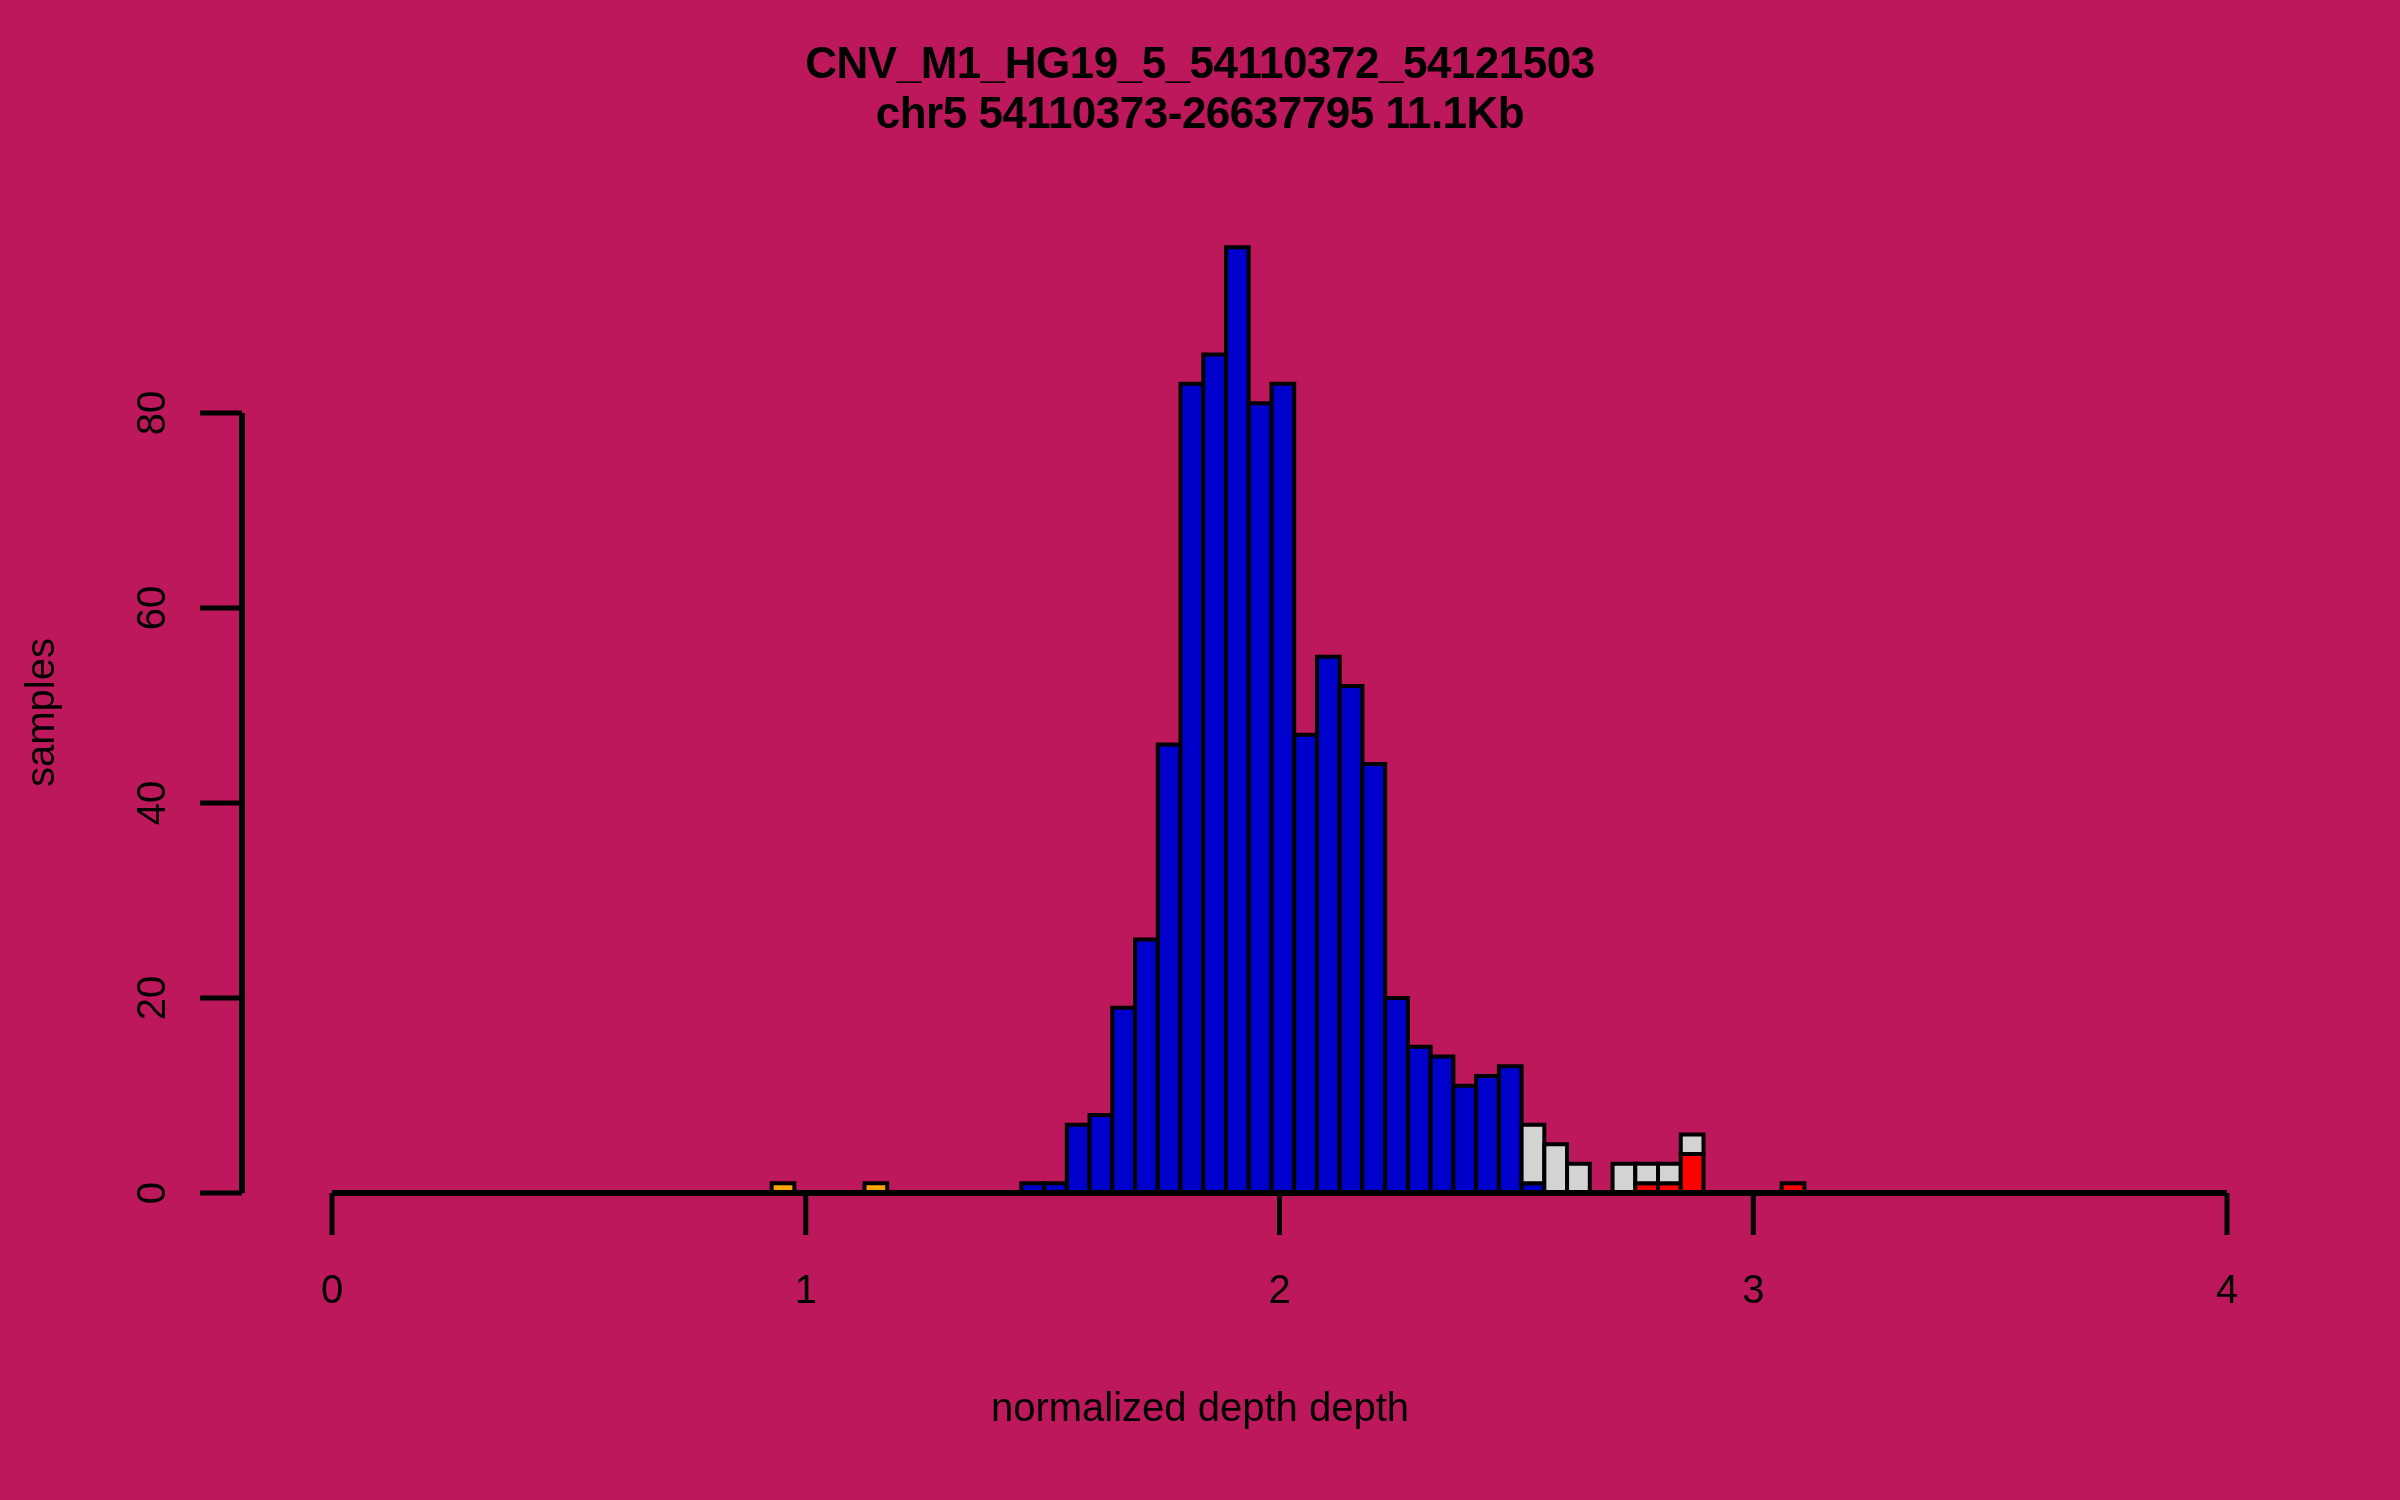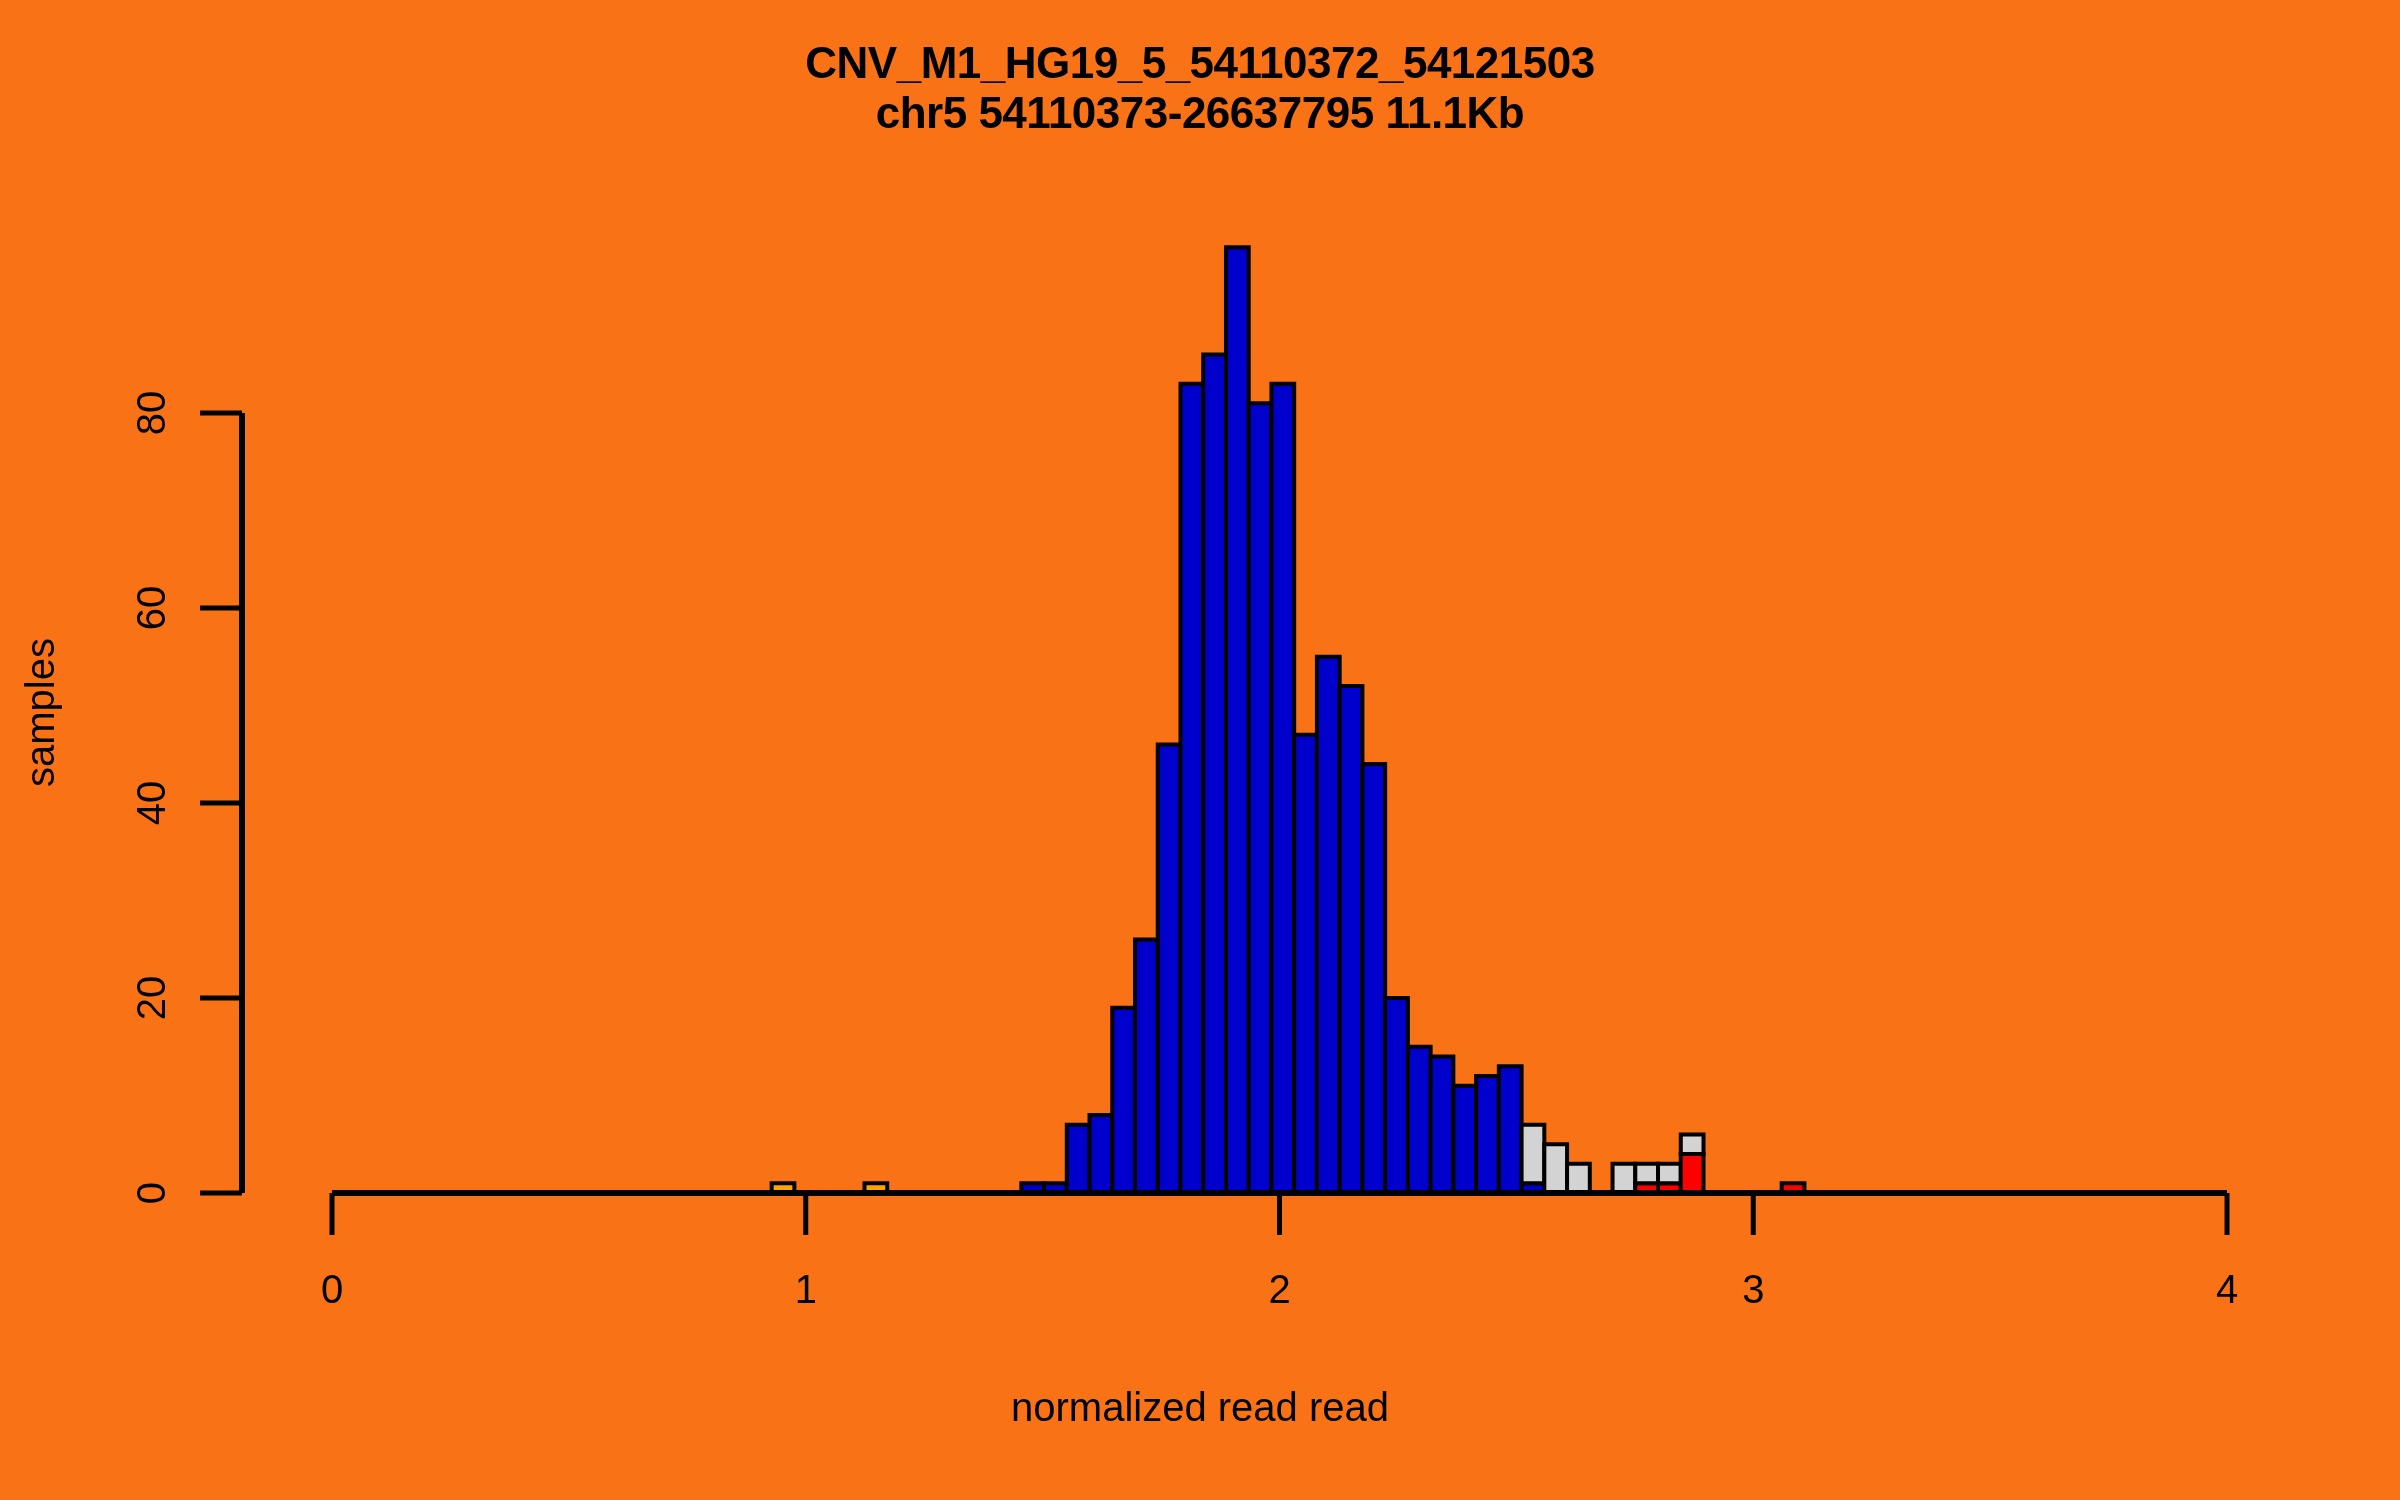--- a/index.html
+++ b/index.html
@@ -11,21 +11,21 @@
     width: 2400px;
     height: 1500px;
     font-family: "Liberation Sans", sans-serif;
     color: #000000;
     overflow: hidden;
   }
   #plot-root {
     position: relative;
     width: 2400px;
     height: 1500px;
-    background: #f97316;
+    background: #be185d;
   }
 
   
   #title-block {
     position: absolute;
     left: 0;
     top: 38px;
     width: 2400px;
     text-align: center;
     line-height: 1.14;
@@ -93,21 +93,21 @@
 <body>
 
 <div id="plot-root">
 
   <div id="title-block">
     <span class="tline">CNV_M1_HG19_5_54110372_54121503</span>
     <span class="tline">chr5 54110373-26637795 11.1Kb</span>
   </div>
 
   <div id="ylab">samples</div>
-  <div id="xlab">normalized read read</div>
+  <div id="xlab">normalized depth depth</div>
 
   <svg id="canvas" width="2400" height="1500">
     <g id="bars-layer">
         <rect x="771.6400000000001" y="1183.25" width="22.739999999999895" height="9.75" fill="#FFA500" class="bar"></rect>
         <rect x="864.495" y="1183.25" width="22.74000000000001" height="9.75" fill="#FFA500" class="bar"></rect>
         <rect x="1021.30625" y="1183.25" width="22.739999999999895" height="9.75" fill="#0000CD" class="bar"></rect>
         <rect x="1044.0462499999999" y="1183.25" width="22.740000000000236" height="9.75" fill="#0000CD" class="bar"></rect>
         <rect x="1066.78625" y="1124.75" width="22.73999999999978" height="68.25" fill="#0000CD" class="bar"></rect>
         <rect x="1089.52625" y="1115" width="22.740000000000236" height="78" fill="#0000CD" class="bar"></rect>
         <rect x="1112.2662500000001" y="1007.75" width="22.73999999999978" height="185.25" fill="#0000CD" class="bar"></rect>

